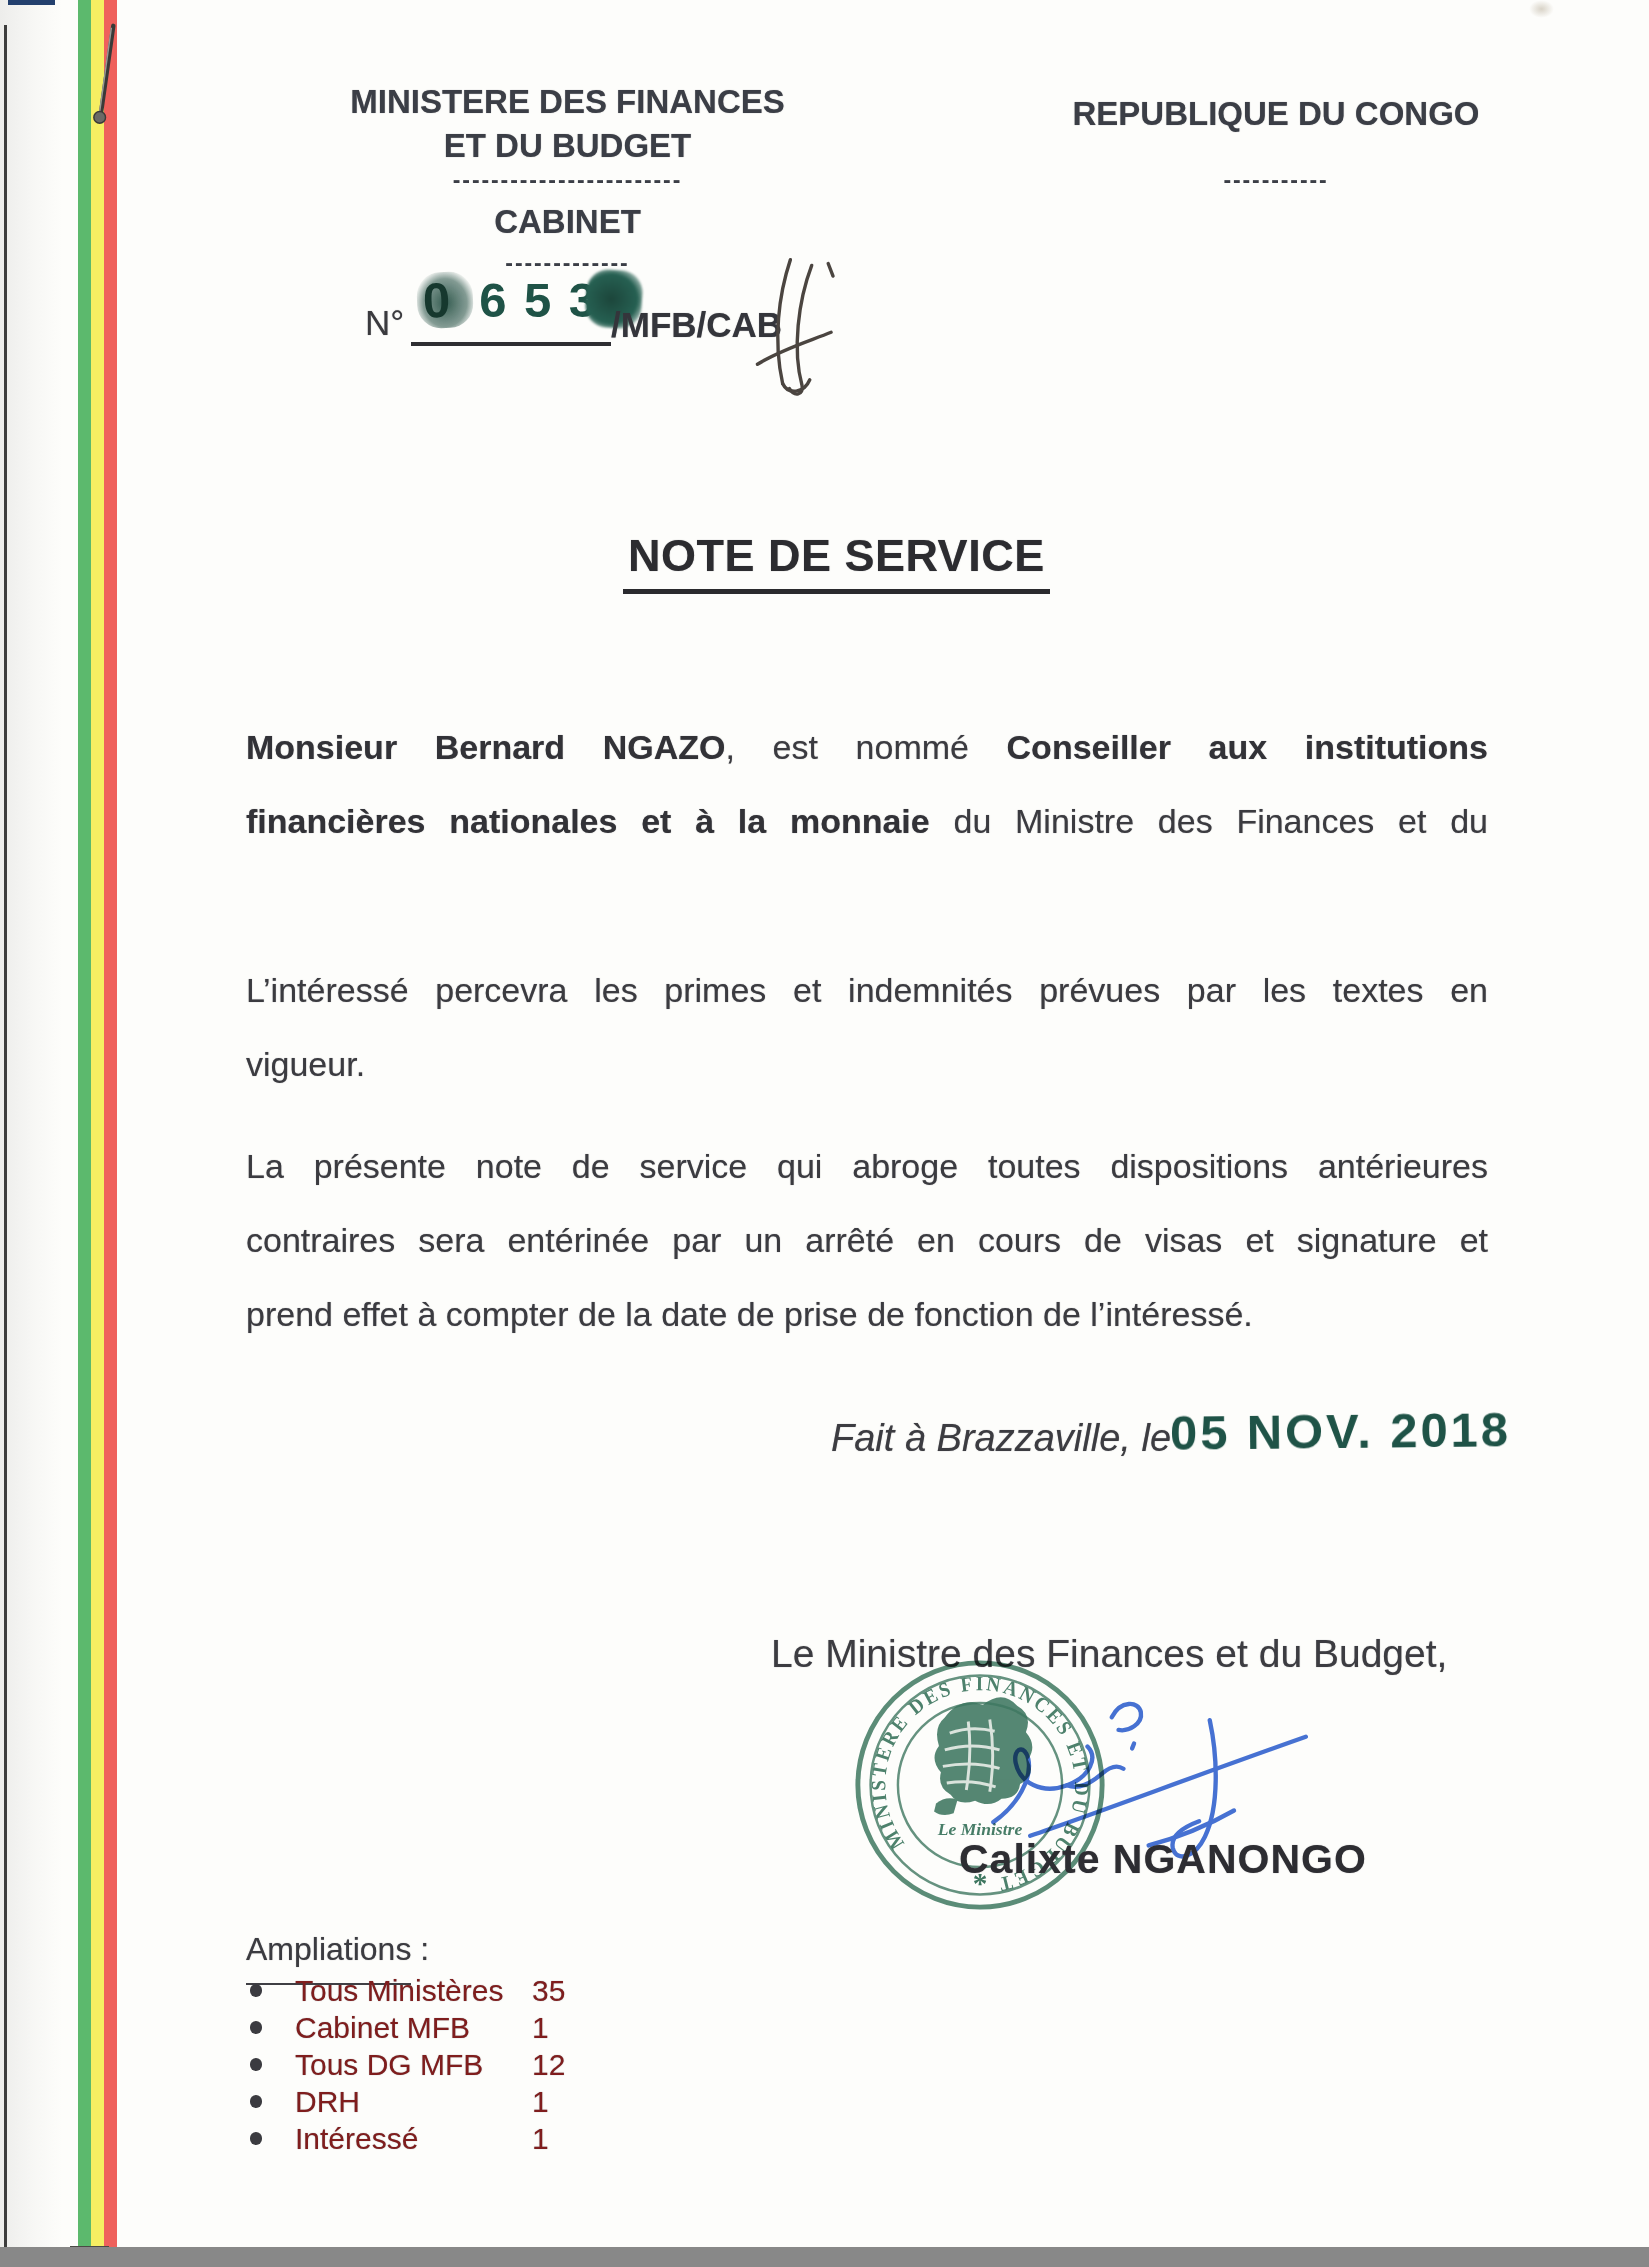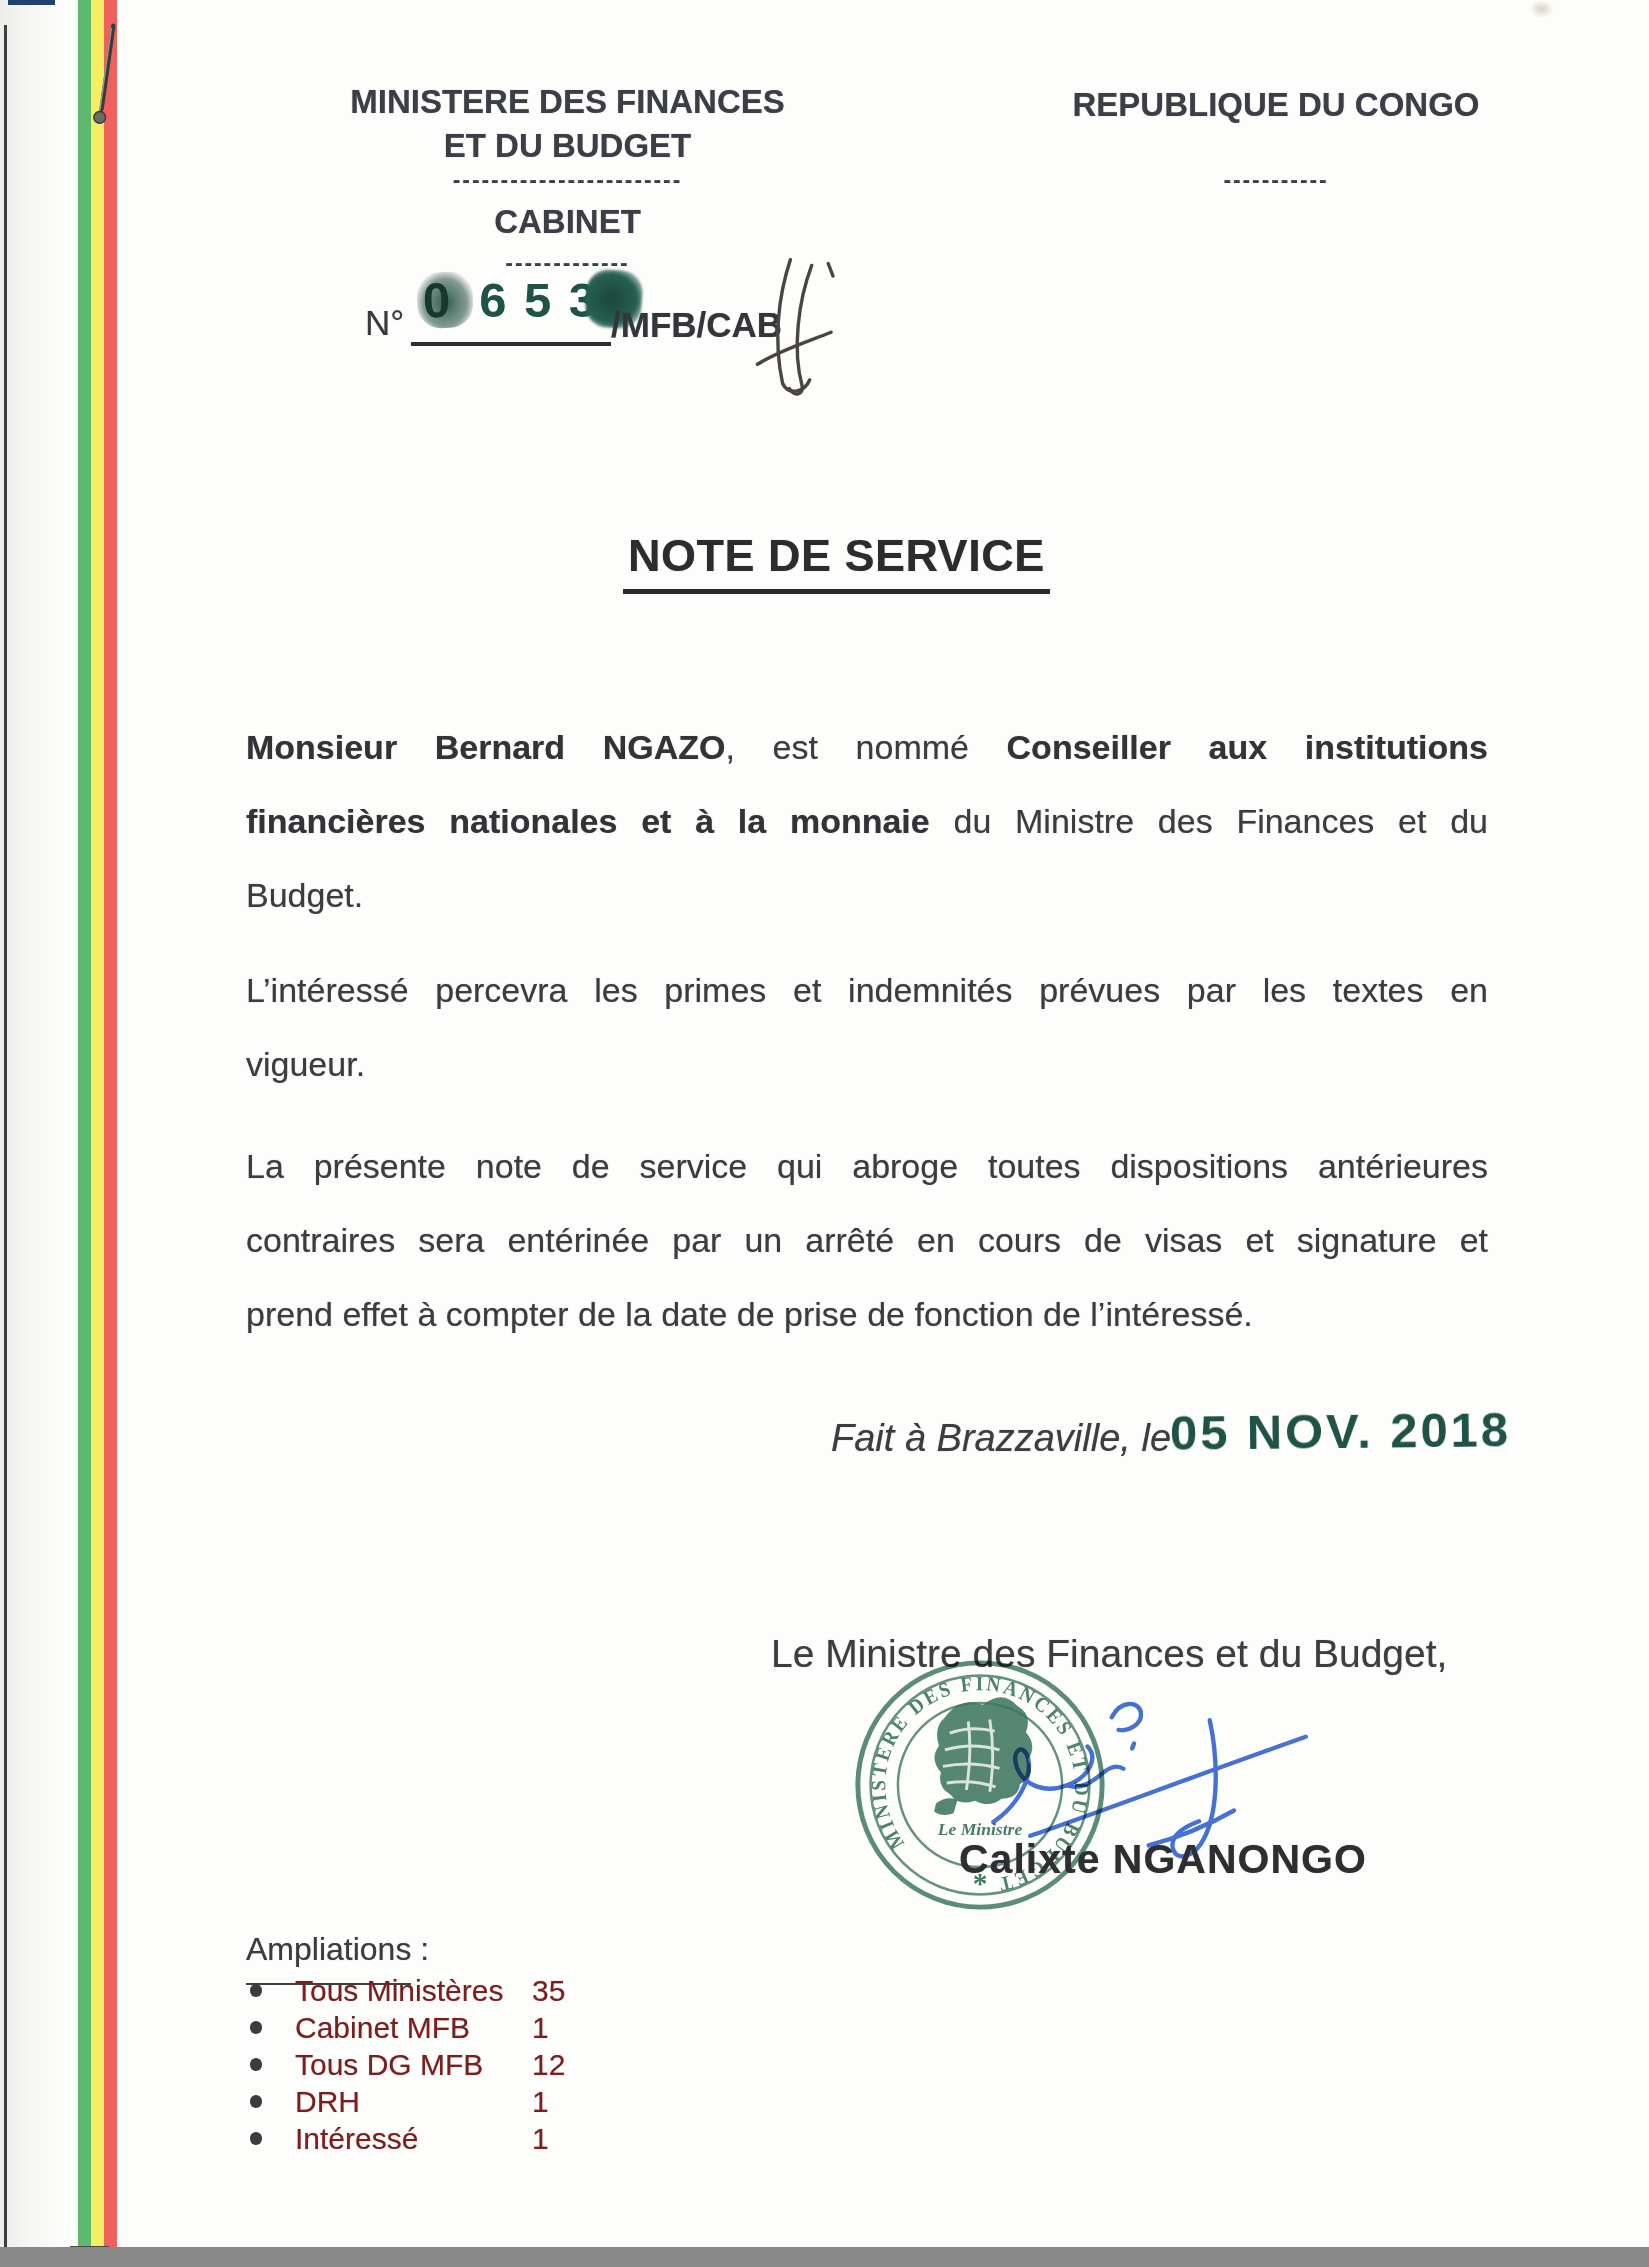--- a/index.html
+++ b/index.html
@@ -107,29 +107,28 @@
   <svg class="abs flourish" width="115" height="155" viewBox="0 0 118 160">
     <g fill="none" stroke="#4b4540" stroke-width="3.5" stroke-linecap="round">
       <path d="M62,12 C50,48 44,95 54,140"></path>
       <path d="M84,18 C70,55 64,105 74,142 C76,152 66,154 61,145"></path>
       <path d="M28,120 C52,105 82,96 104,87"></path>
       <path d="M54,140 C60,152 76,150 82,136"></path>
       <path d="M101,16 l5,13"></path>
     </g>
   </svg>
 
-  <div class="abs hdr hdr-right scan" style="top:86px">REPUBLIQUE DU CONGO</div>
+  <div class="abs hdr hdr-right scan" style="top:95px">REPUBLIQUE DU CONGO</div>
   <div class="abs dashes hdr-right" style="top:167px">-----------</div>
 
   <div class="abs title scan">NOTE DE SERVICE</div>
 
   <div class="abs para p1">
     <div class="jl scan"><span class="b">Monsieur Bernard NGAZO</span><span>, est nommé </span><span class="b">Conseiller aux institutions</span></div>
     <div class="jl scan"><span class="b">financières nationales et à la monnaie</span><span> du Ministre des Finances et du</span></div>
-    <div class="jl-last scan">Budget.</div>
   </div>
 
   <div class="abs para p2">
     <div class="jl scan">L’intéressé percevra les primes et indemnités prévues par les textes en</div>
     <div class="jl-last scan">vigueur.</div>
   </div>
 
   <div class="abs para p3">
     <div class="jl scan">La présente note de service qui abroge toutes dispositions antérieures</div>
     <div class="jl scan">contraires sera entérinée par un arrêté en cours de visas et signature et</div>

